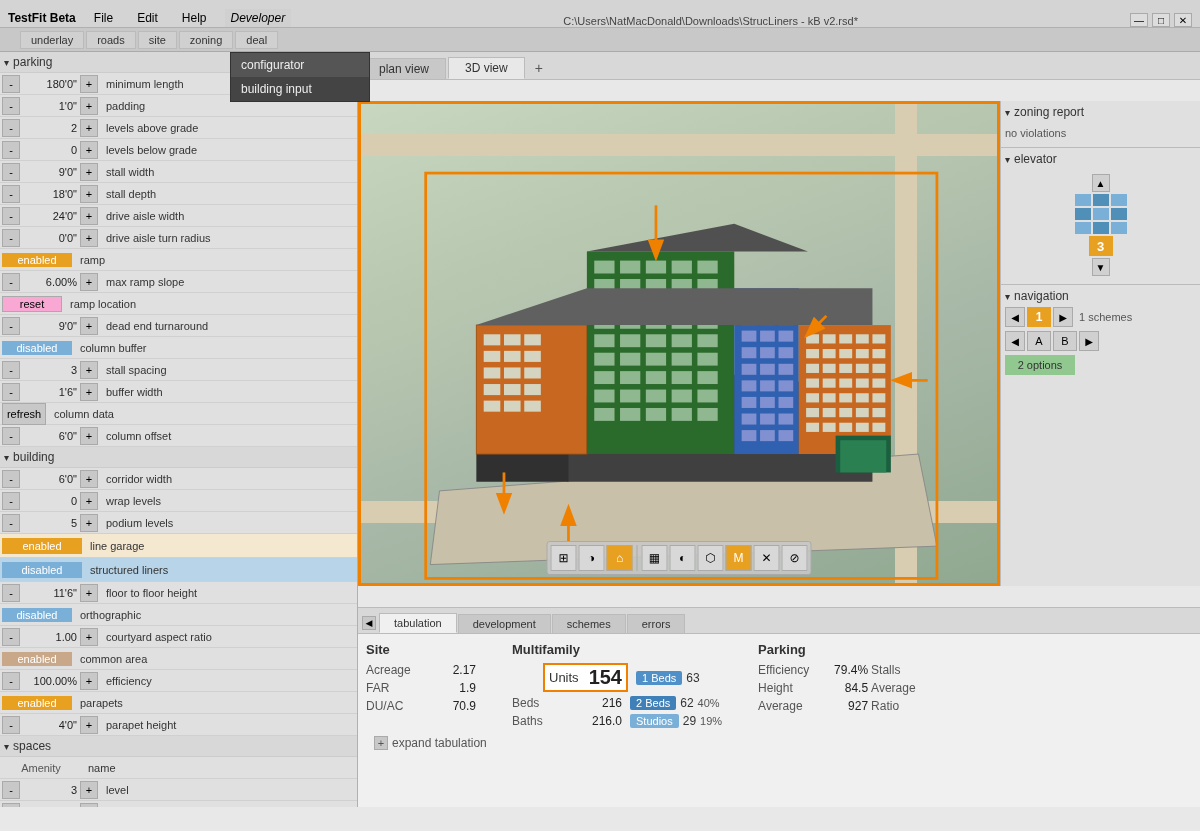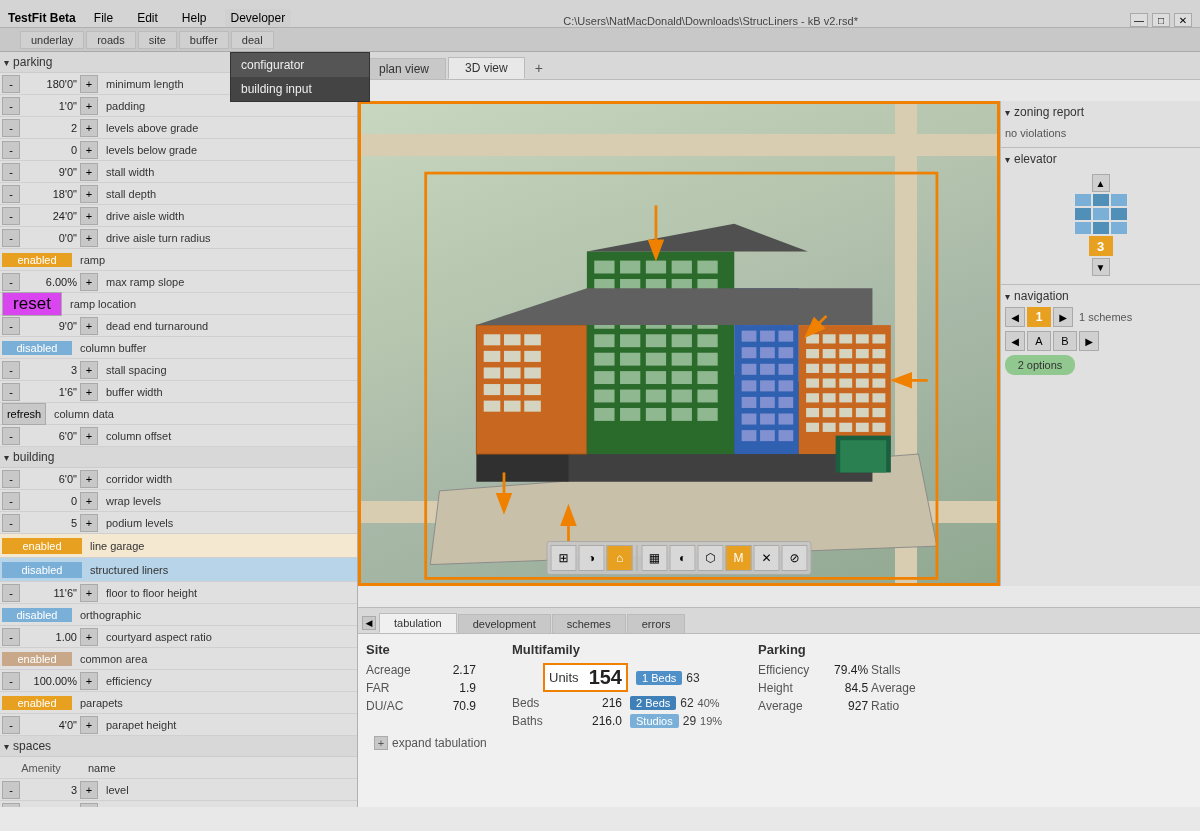--- a/index.html
+++ b/index.html
@@ -154,23 +154,23 @@
       text-align: center;
       background: #c8a888;
       color: #fff;
       font-size: 11px;
       padding: 1px 0;
       flex-shrink: 0;
     }
     .param-row .btn-reset {
       width: 60px;
       text-align: center;
-      background: #d946ef;
+      background: #f9a8d4;
       border: 1px solid #aaa;
-      font-size: 17px;
+      font-size: 11px;
       padding: 1px 0;
       cursor: pointer;
       flex-shrink: 0;
     }
     .param-row .btn-refresh {
       width: 44px;
       text-align: center;
       background: #c8c8c8;
       border: 1px solid #aaa;
       font-size: 11px;
@@ -409,21 +409,20 @@
       background: #90c890;
       width: 70px;
       height: 20px;
       display: flex;
       align-items: center;
       justify-content: center;
       font-size: 11px;
       color: #333;
       cursor: pointer;
       margin-top: 4px;
-      border-radius: 9px;
     }
 
     
     #bottom-panel {
       height: 200px;
       background: #f0f0f0;
       border-top: 1px solid #bbb;
       display: flex;
       flex-direction: column;
     }
@@ -570,40 +569,40 @@
   </style>
 </head>
 <body>
 
 <div id="titlebar">
   <div style="display:flex; align-items:center; gap:12px;">
     <span style="font-weight:bold; font-size:12px;">TestFit Beta</span>
     <span style="cursor:pointer; padding:2px 6px;">File</span>
     <span style="cursor:pointer; padding:2px 6px;">Edit</span>
     <span style="cursor:pointer; padding:2px 6px;">Help</span>
-    <span style="cursor:pointer; padding:2px 6px; background:#d0d0d0;">Developer</span>
+    <span style="cursor:pointer; padding:2px 6px; background:#d0d0d0;font-style:italic;">Developer</span>
   </div>
   <span style="font-size:11px; color:#444;">C:\Users\NatMacDonald\Downloads\StrucLiners - kB v2.rsd*</span>
   <div class="win-controls">
     <div class="win-btn">—</div>
     <div class="win-btn">□</div>
     <div class="win-btn">✕</div>
   </div>
 </div>
 
 <div id="dropdown-menu">
   <div class="dm-item">configurator</div>
   <div class="dm-item active">building input</div>
 </div>
 
 <div id="nav-tabs">
   <span>underlay</span>
   <span>roads</span>
   <span>site</span>
-  <span>buffer</span>
+  <span>zoning</span>
   <span>deal</span>
 </div>
 
 <div id="main">
 
   <div id="left-panel">
 
     <div class="param-section-header">
       <span class="collapse-icon">▾</span>
       <span>parking</span>

